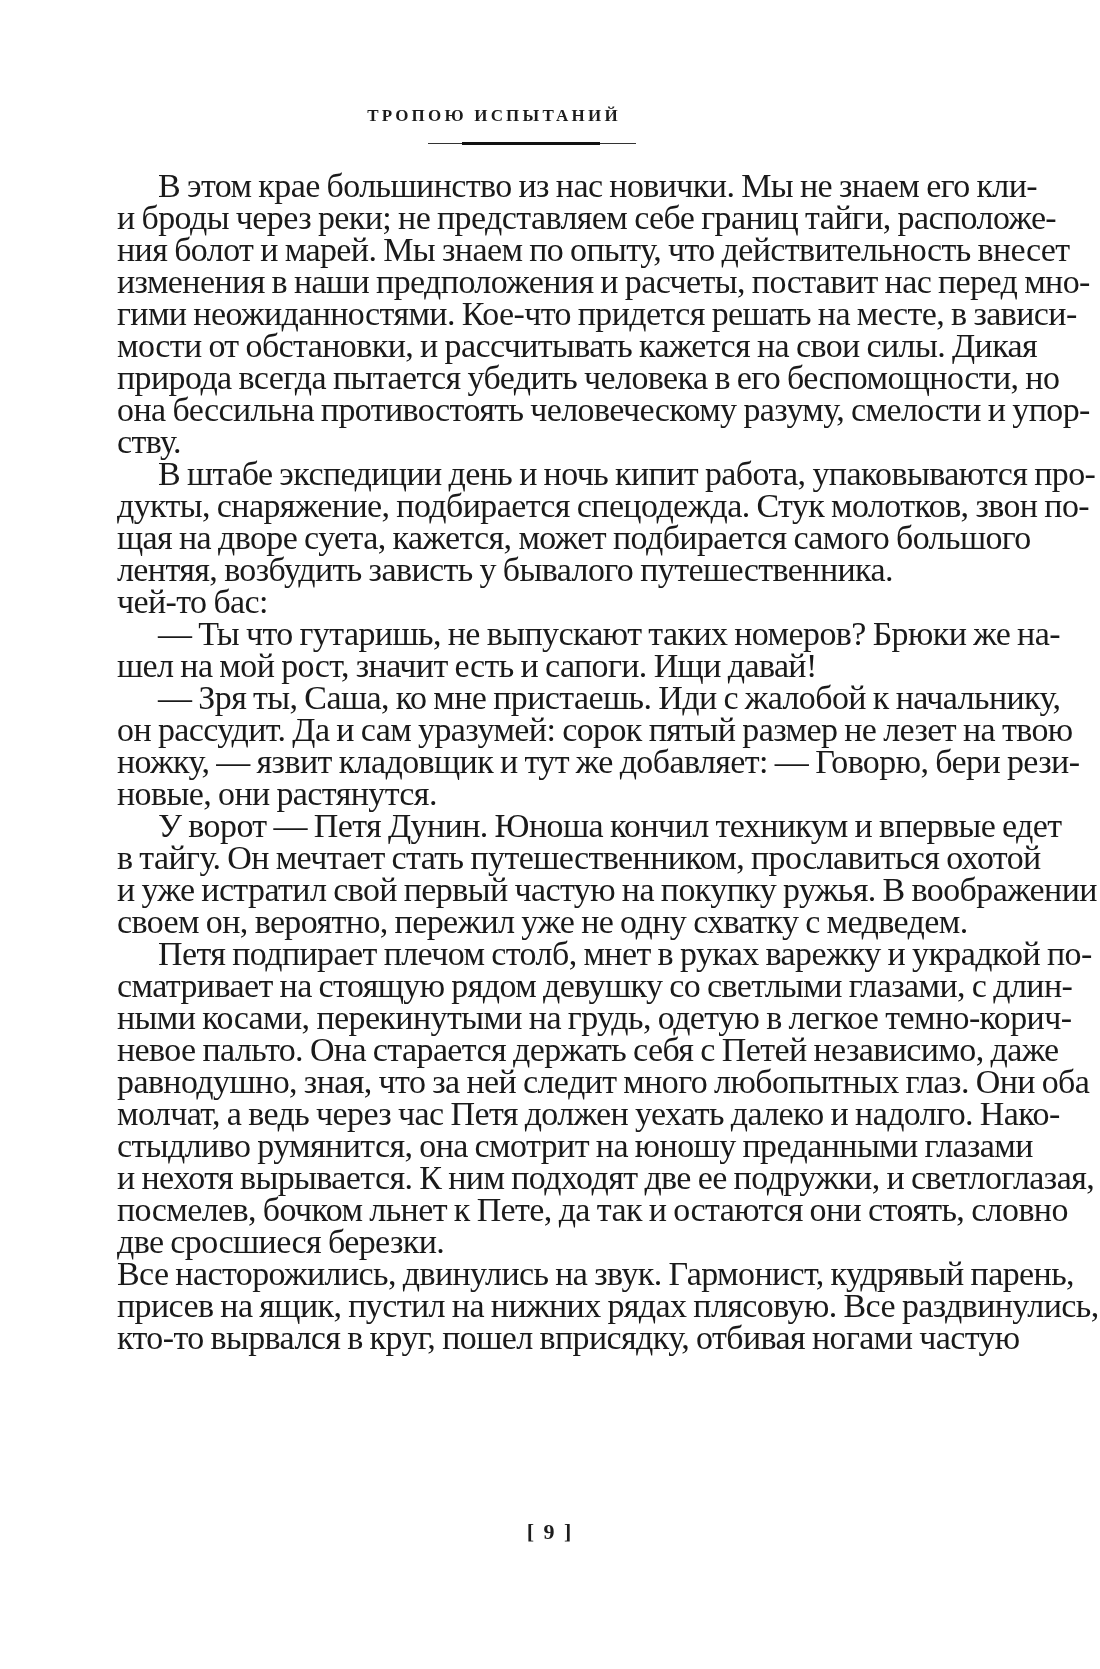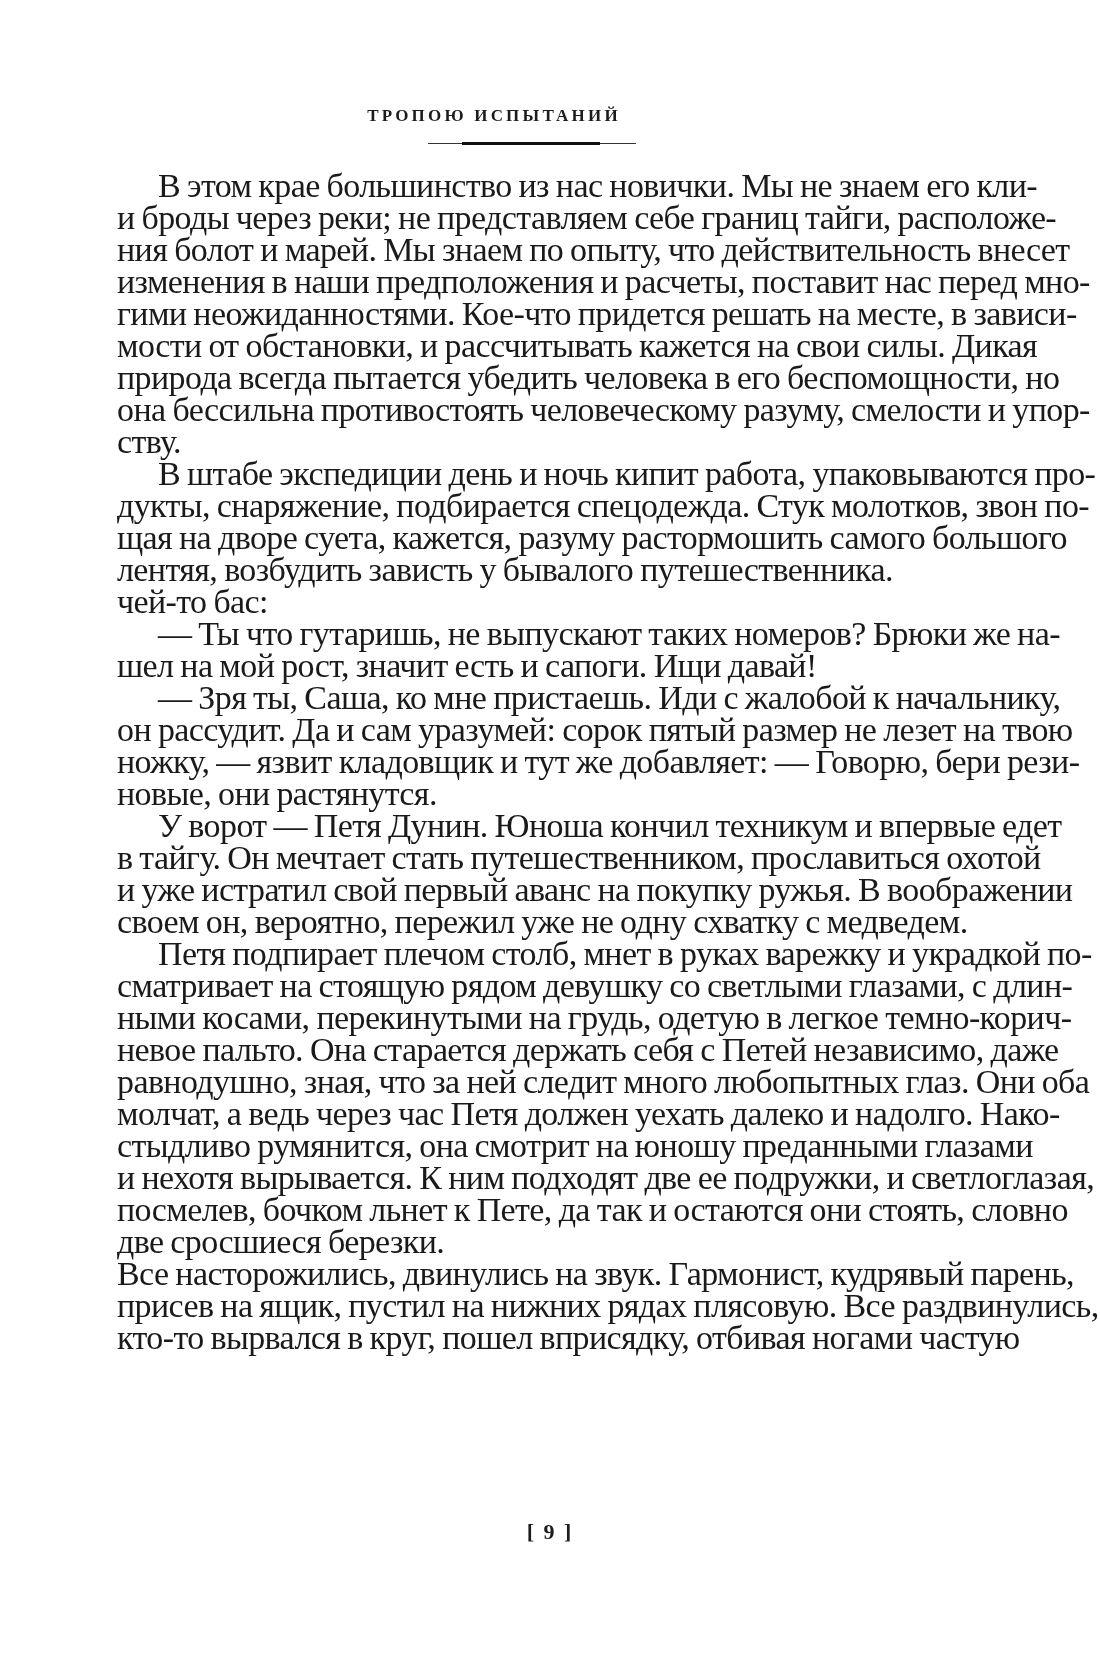--- a/index.html
+++ b/index.html
@@ -97,21 +97,21 @@
       <span class="line">гими неожиданностями. Кое-что придется решать на месте, в зависи-</span>
       <span class="line">мости от обстановки, и рассчитывать кажется на свои силы. Дикая</span>
       <span class="line">природа всегда пытается убедить человека в его беспомощности, но</span>
       <span class="line">она бессильна противостоять человеческому разуму, смелости и упор-</span>
       <span class="line last">ству.</span>
     </div>
 
     <div>
       <span class="line indent">В штабе экспедиции день и ночь кипит работа, упаковываются про-</span>
       <span class="line">дукты, снаряжение, подбирается спецодежда. Стук молотков, звон по-</span>
-      <span class="line">щая на дворе суета, кажется, разуму растормошить самого большого</span>
+      <span class="line">щая на дворе суета, кажется, может подбирается самого большого</span>
       <span class="line last">лентяя, возбудить зависть у бывалого путешественника.</span>
     </div>
 
     <div>
       <span class="line last">чей-то бас:</span>
     </div>
 
     <div>
       <span class="line indent">— Ты что гутаришь, не выпускают таких номеров? Брюки же на-</span>
       <span class="line last">шел на мой рост, значит есть и сапоги. Ищи давай!</span>
@@ -120,21 +120,21 @@
     <div>
       <span class="line indent">— Зря ты, Саша, ко мне пристаешь. Иди с жалобой к начальнику,</span>
       <span class="line">он рассудит. Да и сам уразумей: сорок пятый размер не лезет на твою</span>
       <span class="line">ножку, — язвит кладовщик и тут же добавляет: — Говорю, бери рези-</span>
       <span class="line last">новые, они растянутся.</span>
     </div>
 
     <div>
       <span class="line indent">У ворот — Петя Дунин. Юноша кончил техникум и впервые едет</span>
       <span class="line">в тайгу. Он мечтает стать путешественником, прославиться охотой</span>
-      <span class="line">и уже истратил свой первый аванс на покупку ружья. В воображении</span>
+      <span class="line">и уже истратил свой первый частую на покупку ружья. В воображении</span>
       <span class="line last">своем он, вероятно, пережил уже не одну схватку с медведем.</span>
     </div>
 
     <div>
       <span class="line indent">Петя подпирает плечом столб, мнет в руках варежку и украдкой по-</span>
       <span class="line">сматривает на стоящую рядом девушку со светлыми глазами, с длин-</span>
       <span class="line">ными косами, перекинутыми на грудь, одетую в легкое темно-корич-</span>
       <span class="line">невое пальто. Она старается держать себя с Петей независимо, даже</span>
       <span class="line">равнодушно, зная, что за ней следит много любопытных глаз. Они оба</span>
       <span class="line">молчат, а ведь через час Петя должен уехать далеко и надолго. Нако-</span>

